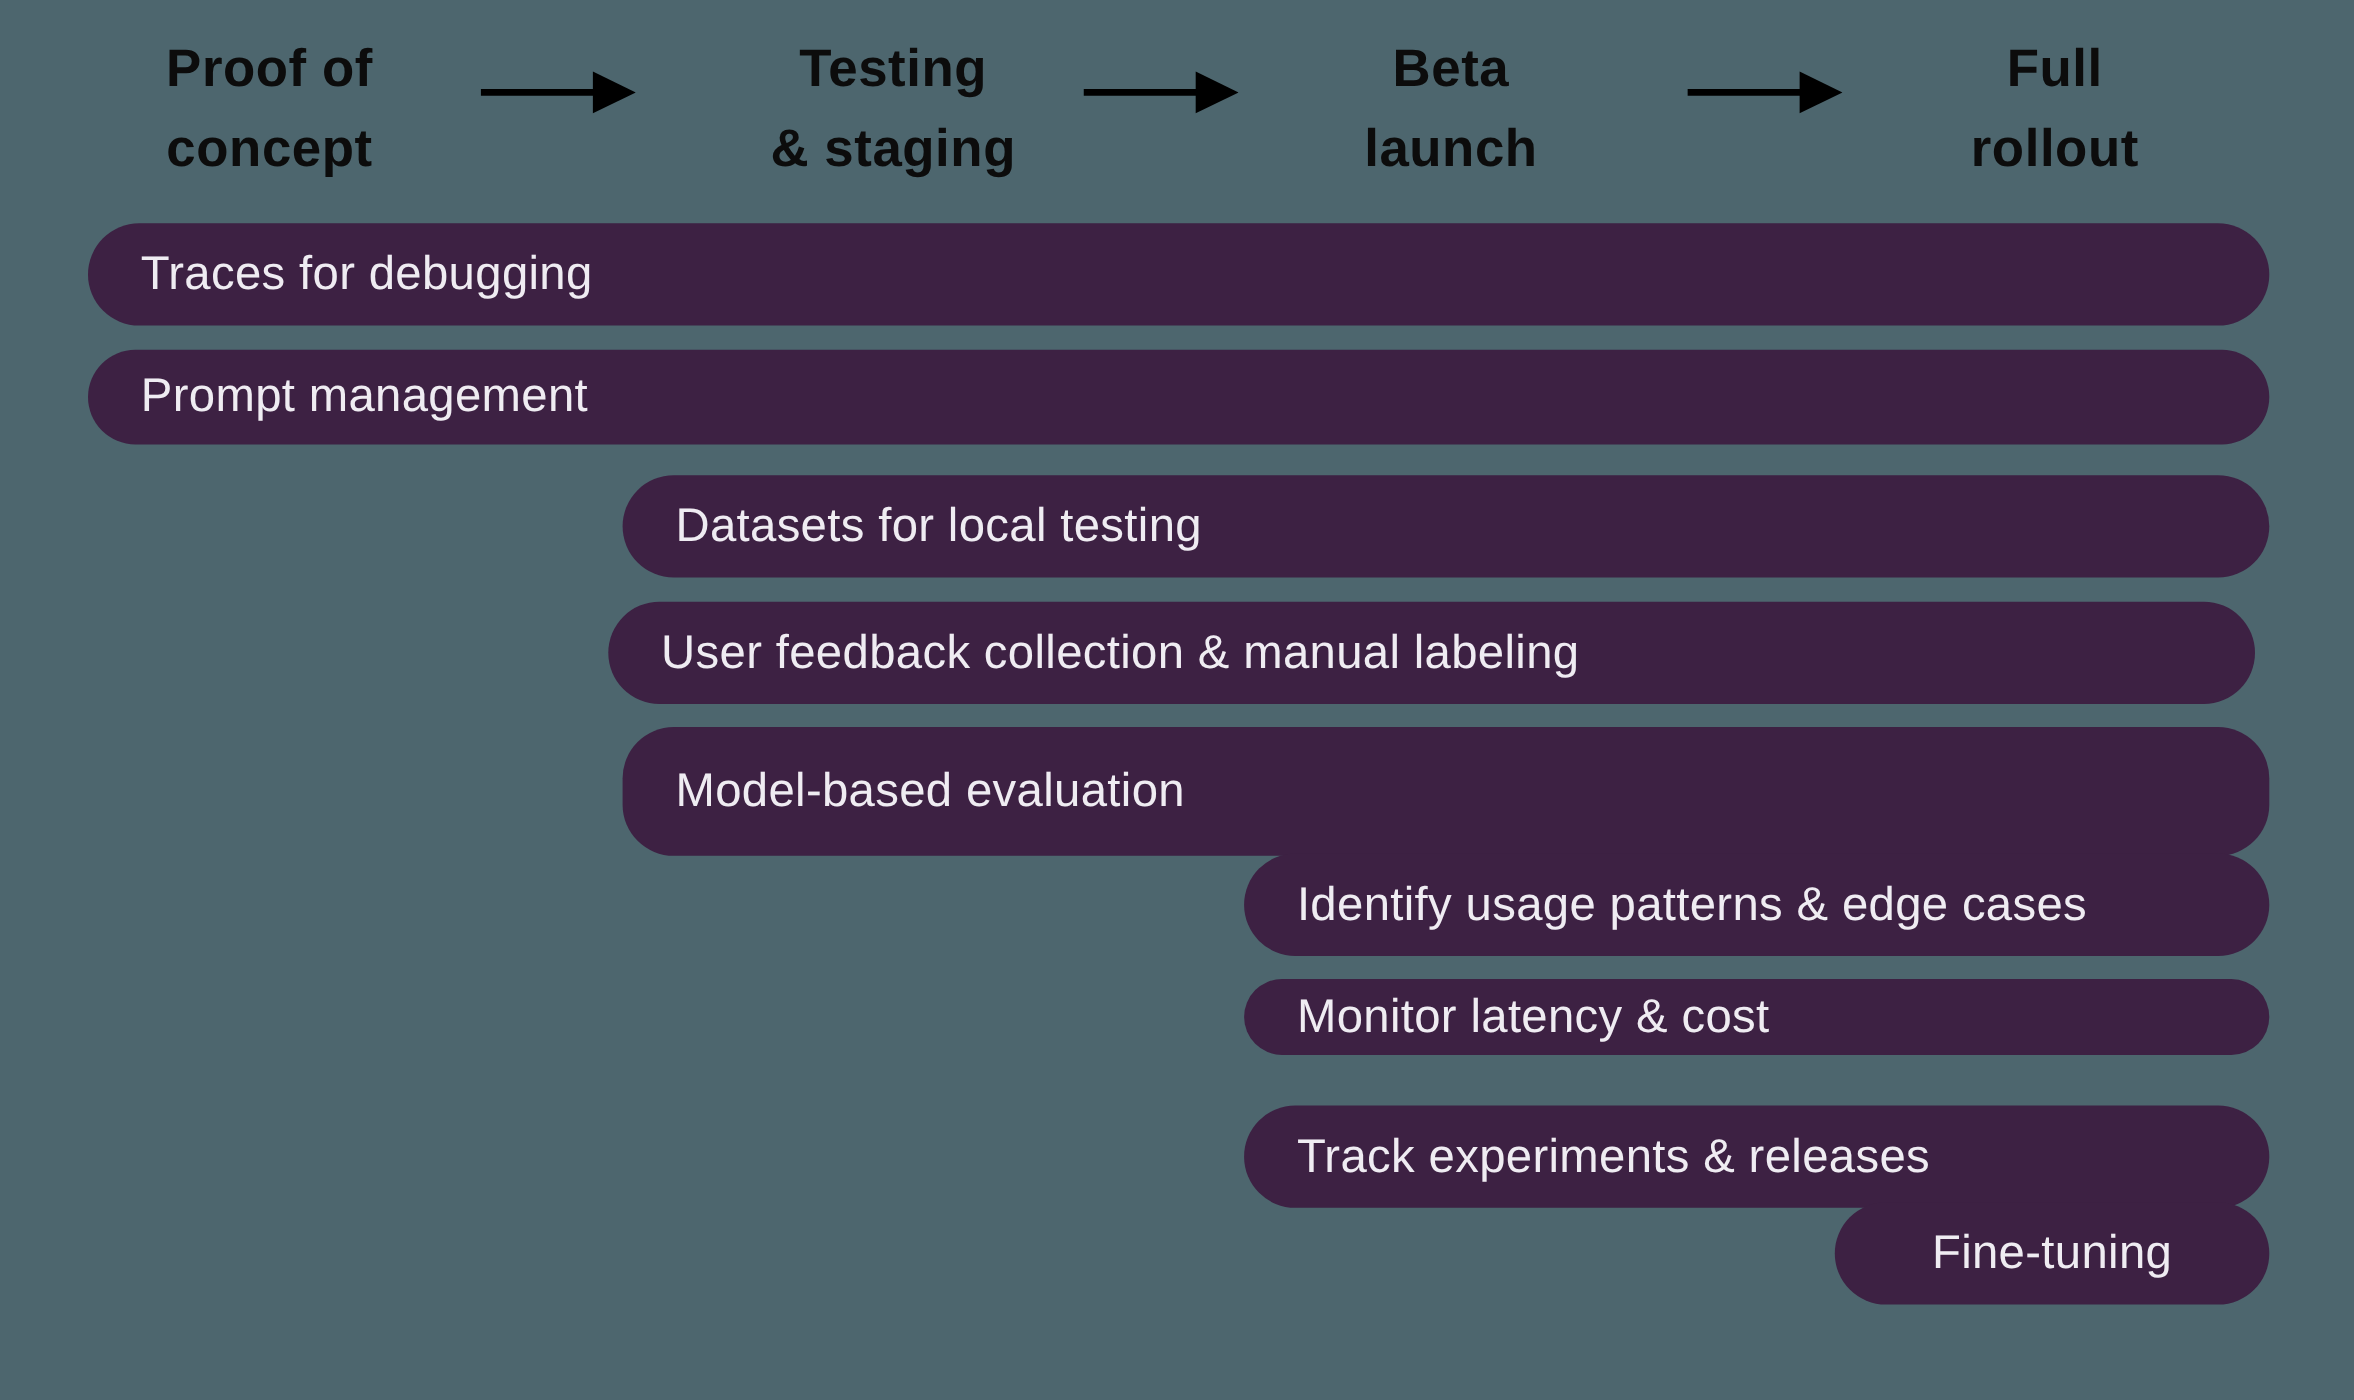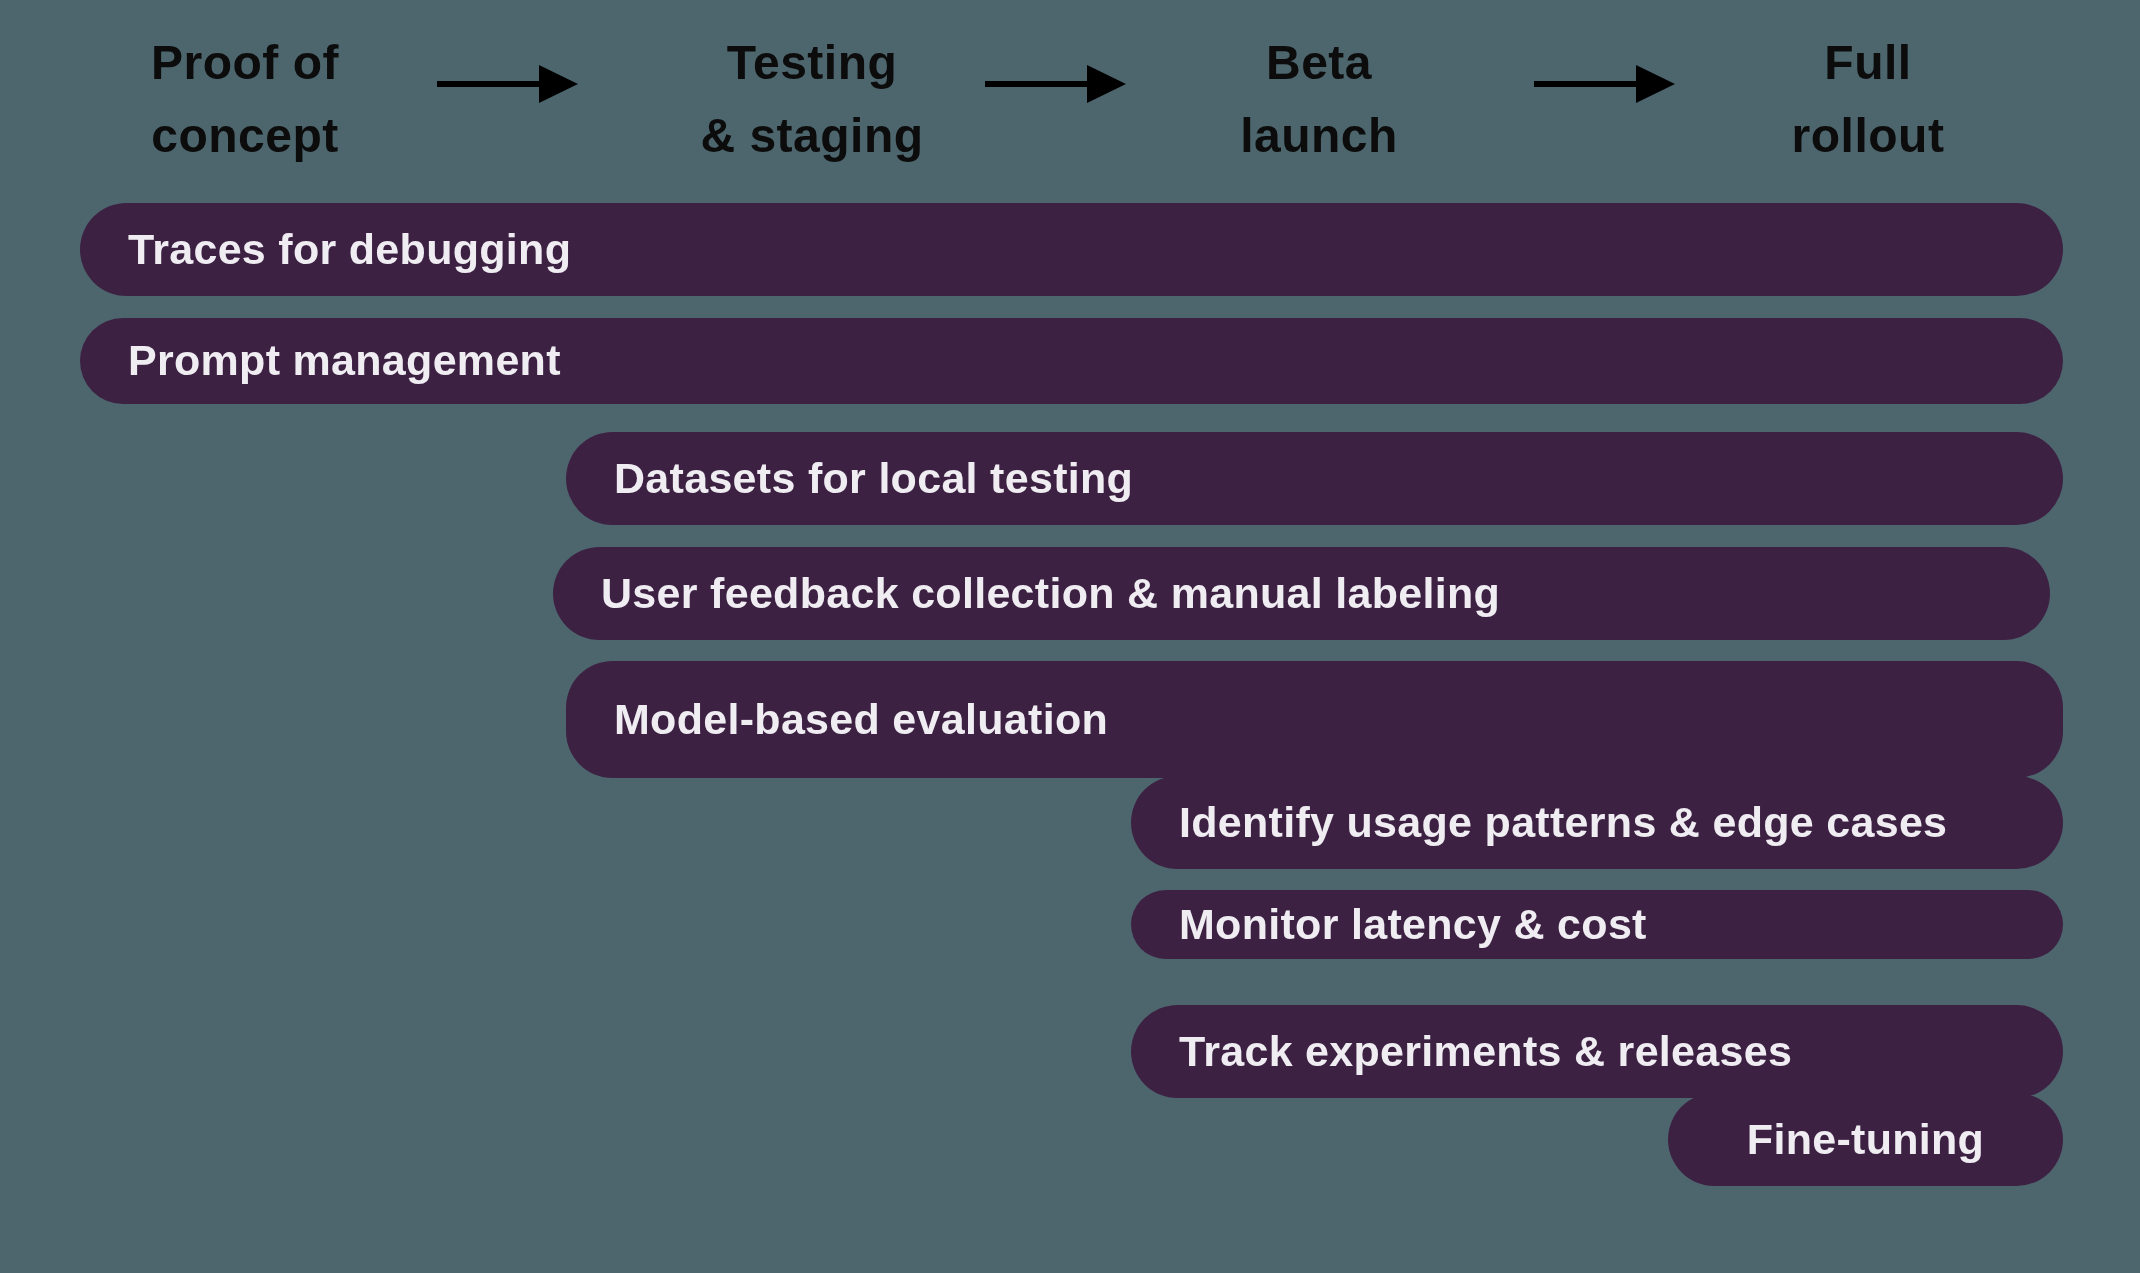--- a/index.html
+++ b/index.html
@@ -40,21 +40,21 @@
     border-radius: 46.5px;
     background: var(--bar, #3d2143);
     display: flex;
     align-items: center;
     padding: 0 48px;
     box-sizing: border-box;
   }
   .bar.center { justify-content: center; }
   .bar-label {
     font-size: 43px;
-    font-weight: 700;
+    font-weight: 400;
     letter-spacing: 0.3px;
     color: var(--bar_text, #efecf2);
     white-space: nowrap;
   }
 </style>
 </head>
 <body>
 
 <div id="canvas">
 

